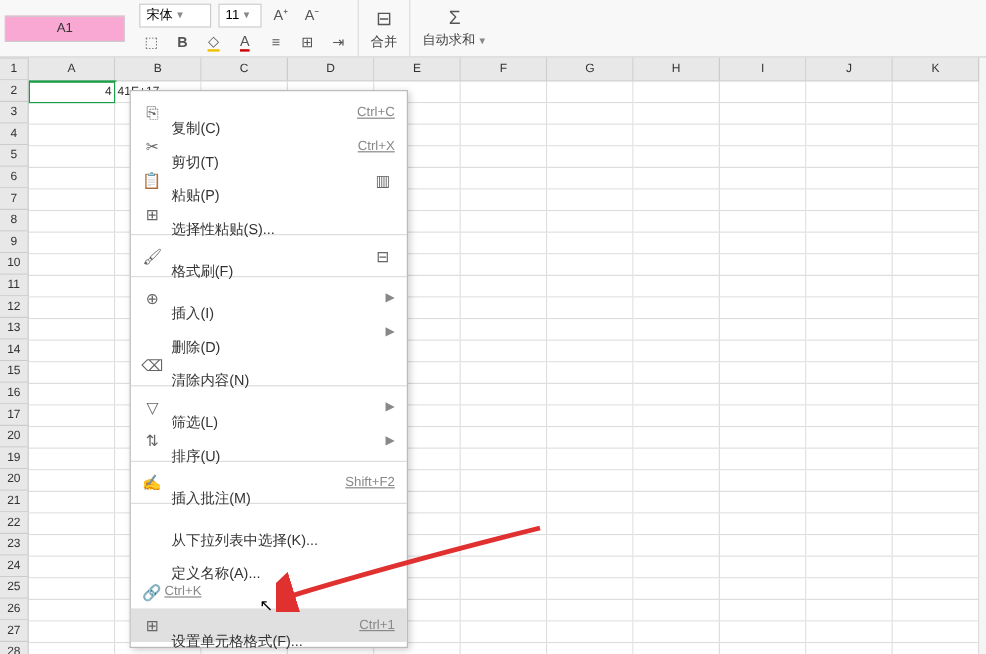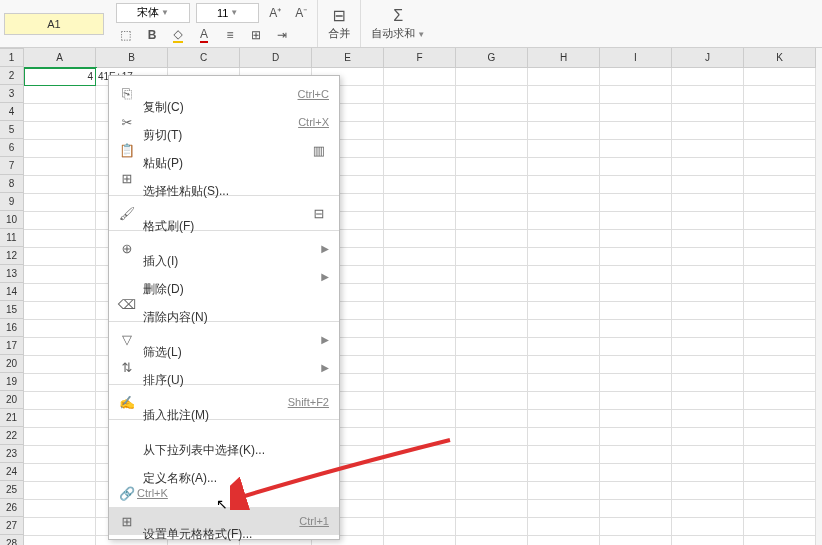--- a/index.html
+++ b/index.html
@@ -1,21 +1,21 @@
 <!DOCTYPE html>
 <html><head>
   <meta charset="utf-8">
   <style>
     * { margin: 0; padding: 0; box-sizing: border-box; }
     body { font-family: "Microsoft YaHei", "宋体", sans-serif; font-size: 12px; background: #f5f5f5; width: 822px; height: 545px; overflow: hidden; position: relative; }
     .toolbar { background: #f8f8f8; border-bottom: 1px solid #d0d0d0; height: 48px; display: flex; align-items: center; padding: 0 4px; }
-    .namebox { width: 100px; height: 22px; border: 1px solid #ccc; background: #fef9c3; font-size: 11px; display: flex; align-items: center; justify-content: center; margin-right: 6px; color: #333; }
+    .namebox { width: 100px; height: 22px; border: 1px solid #ccc; background: #f9a8d4; font-size: 11px; display: flex; align-items: center; justify-content: center; margin-right: 6px; color: #333; }
     .tb-section { display: flex; flex-direction: column; gap: 2px; padding: 0 6px; border-right: 1px solid #ddd; height: 100%; justify-content: center; }
     .tb-row { display: flex; align-items: center; gap: 6px; height: 20px; }
-    .font-select { height: 20px; border: 1px solid #ccc; background: #fff; font-size: 11px; padding: 0 20px; display: flex; align-items: center; min-width: 60px; }
+    .font-select { height: 20px; border: 1px solid #ccc; background: #fff; font-size: 11px; padding: 0 5px; display: flex; align-items: center; min-width: 60px; }
     .font-select.size { min-width: 36px; }
     .tb-btn { width: 20px; height: 20px; display: flex; align-items: center; justify-content: center; cursor: pointer; color: #555; }
     .tb-btnlabeled { display: flex; flex-direction: column; align-items: center; cursor: pointer; padding: 2px 4px; gap: 1px; }
     .tb-btnlabeled .icon { font-size: 16px; color: #555; }
     .tb-btnlabeled .lbl { font-size: 11px; color: #444; }
     .sheet { display: flex; height: calc(100% - 48px); }
     .rowheaders { display: flex; flex-direction: column; }
     .corner { width: 24px; height: 20px; background: #e8e8e8; border-right: 1px solid #ccc; border-bottom: 1px solid #ccc; }
     .rh { width: 24px; height: 18px; background: #e8e8e8; border-right: 1px solid #ccc; border-bottom: 1px solid #ccc; font-size: 10px; display: flex; align-items: center; justify-content: center; color: #333; }
     .gridwrap { flex: 1; overflow: hidden; }

